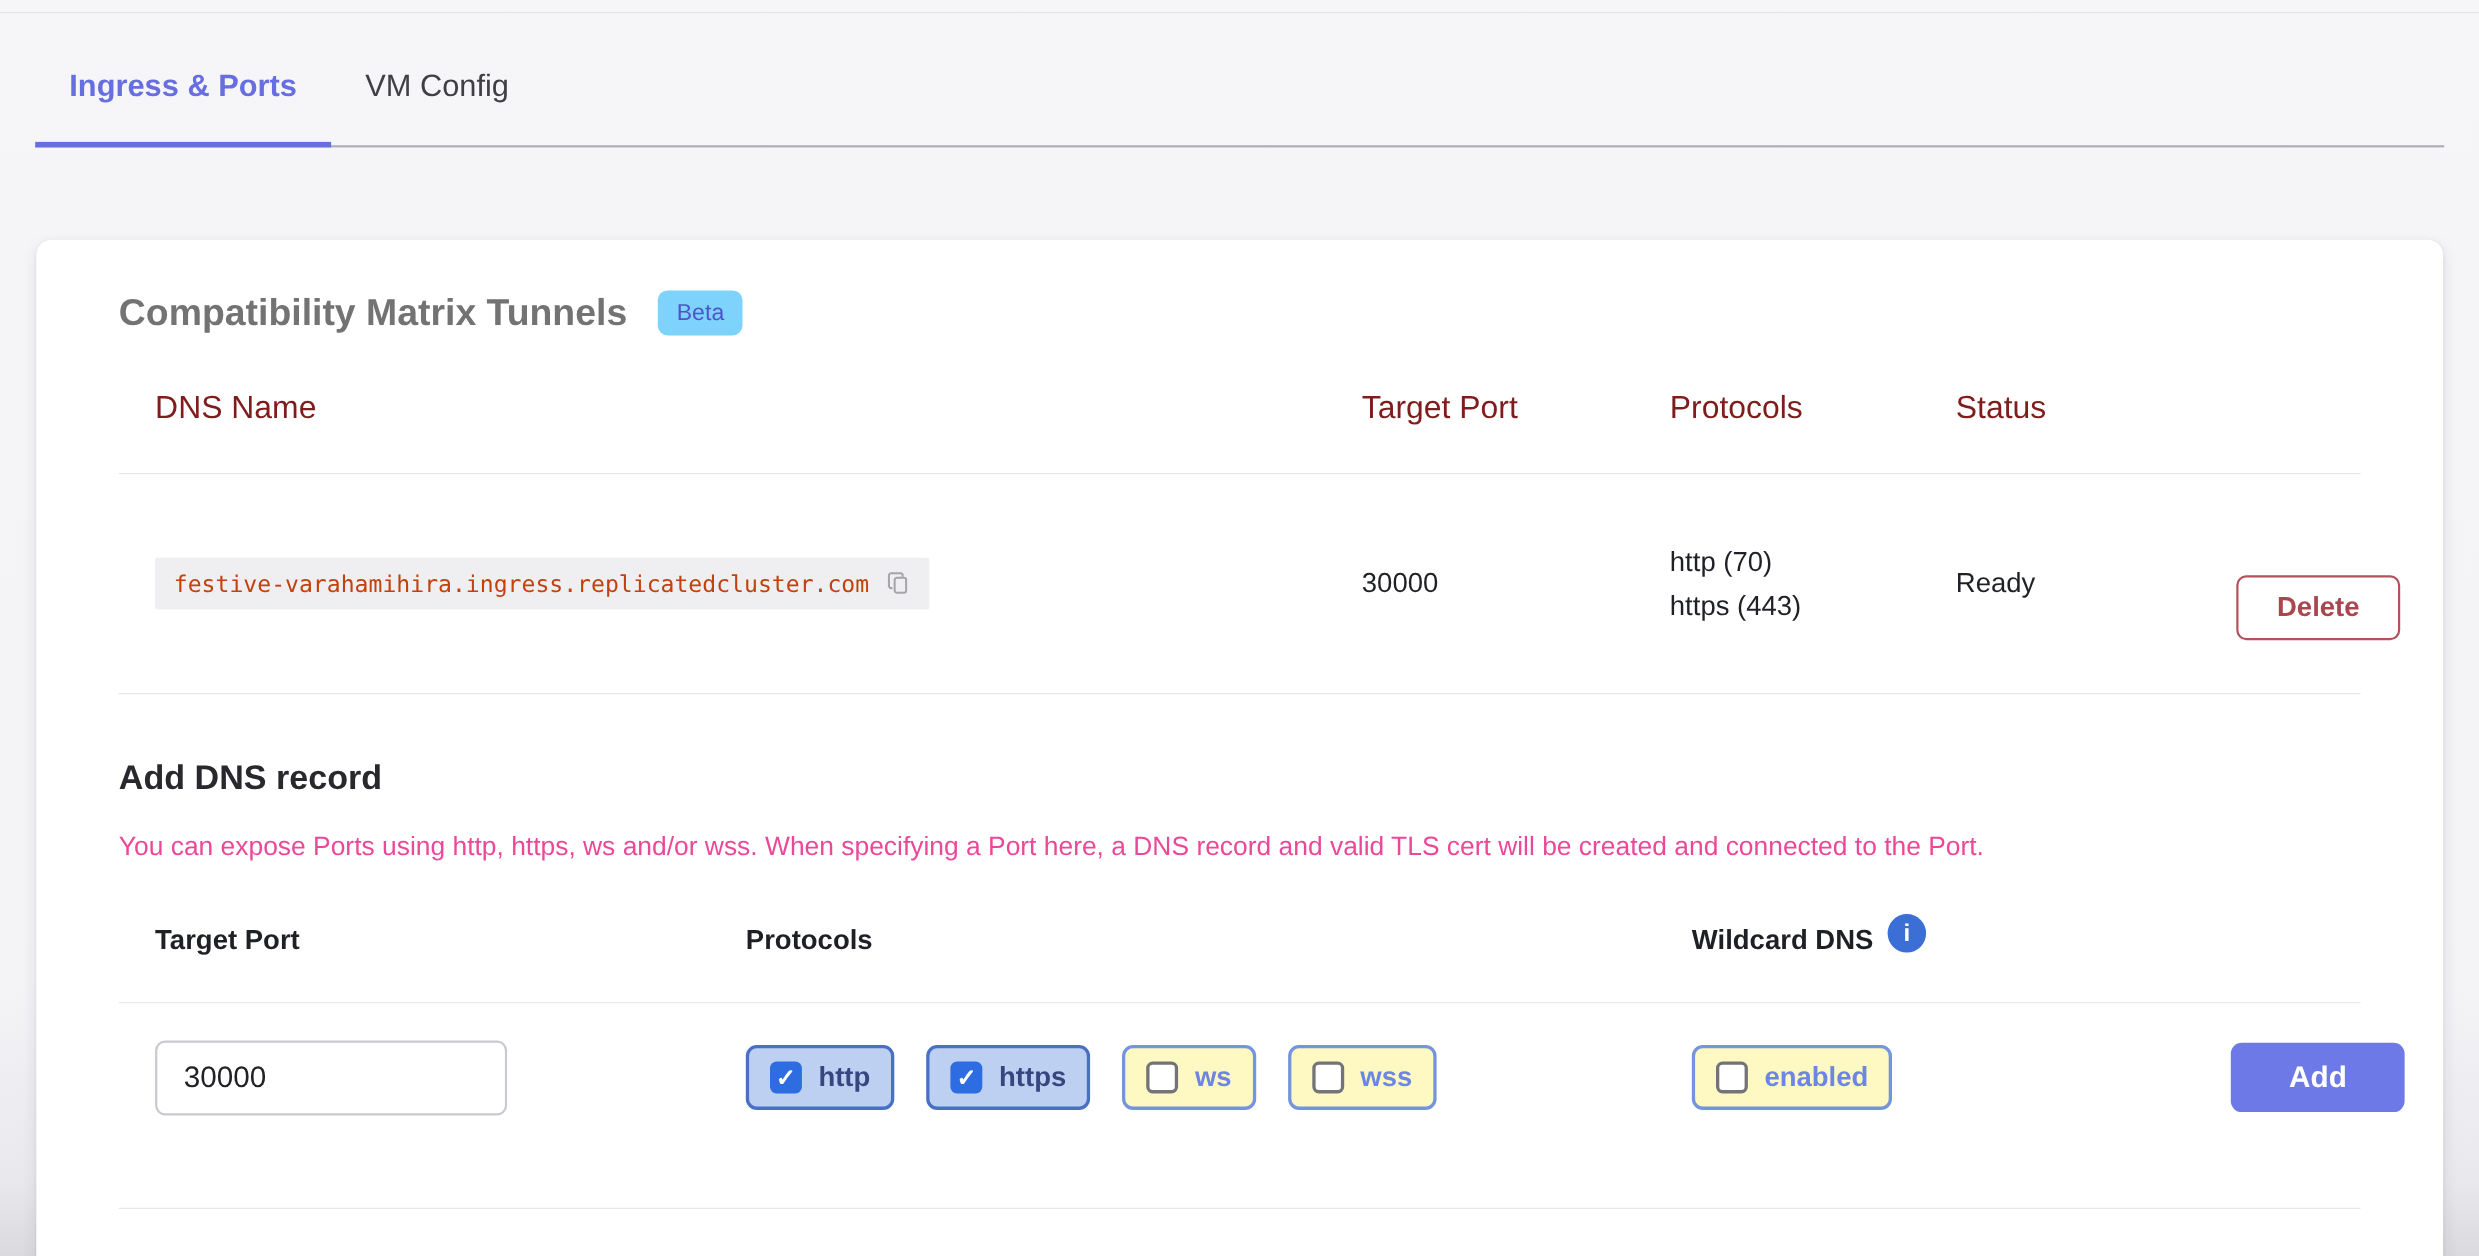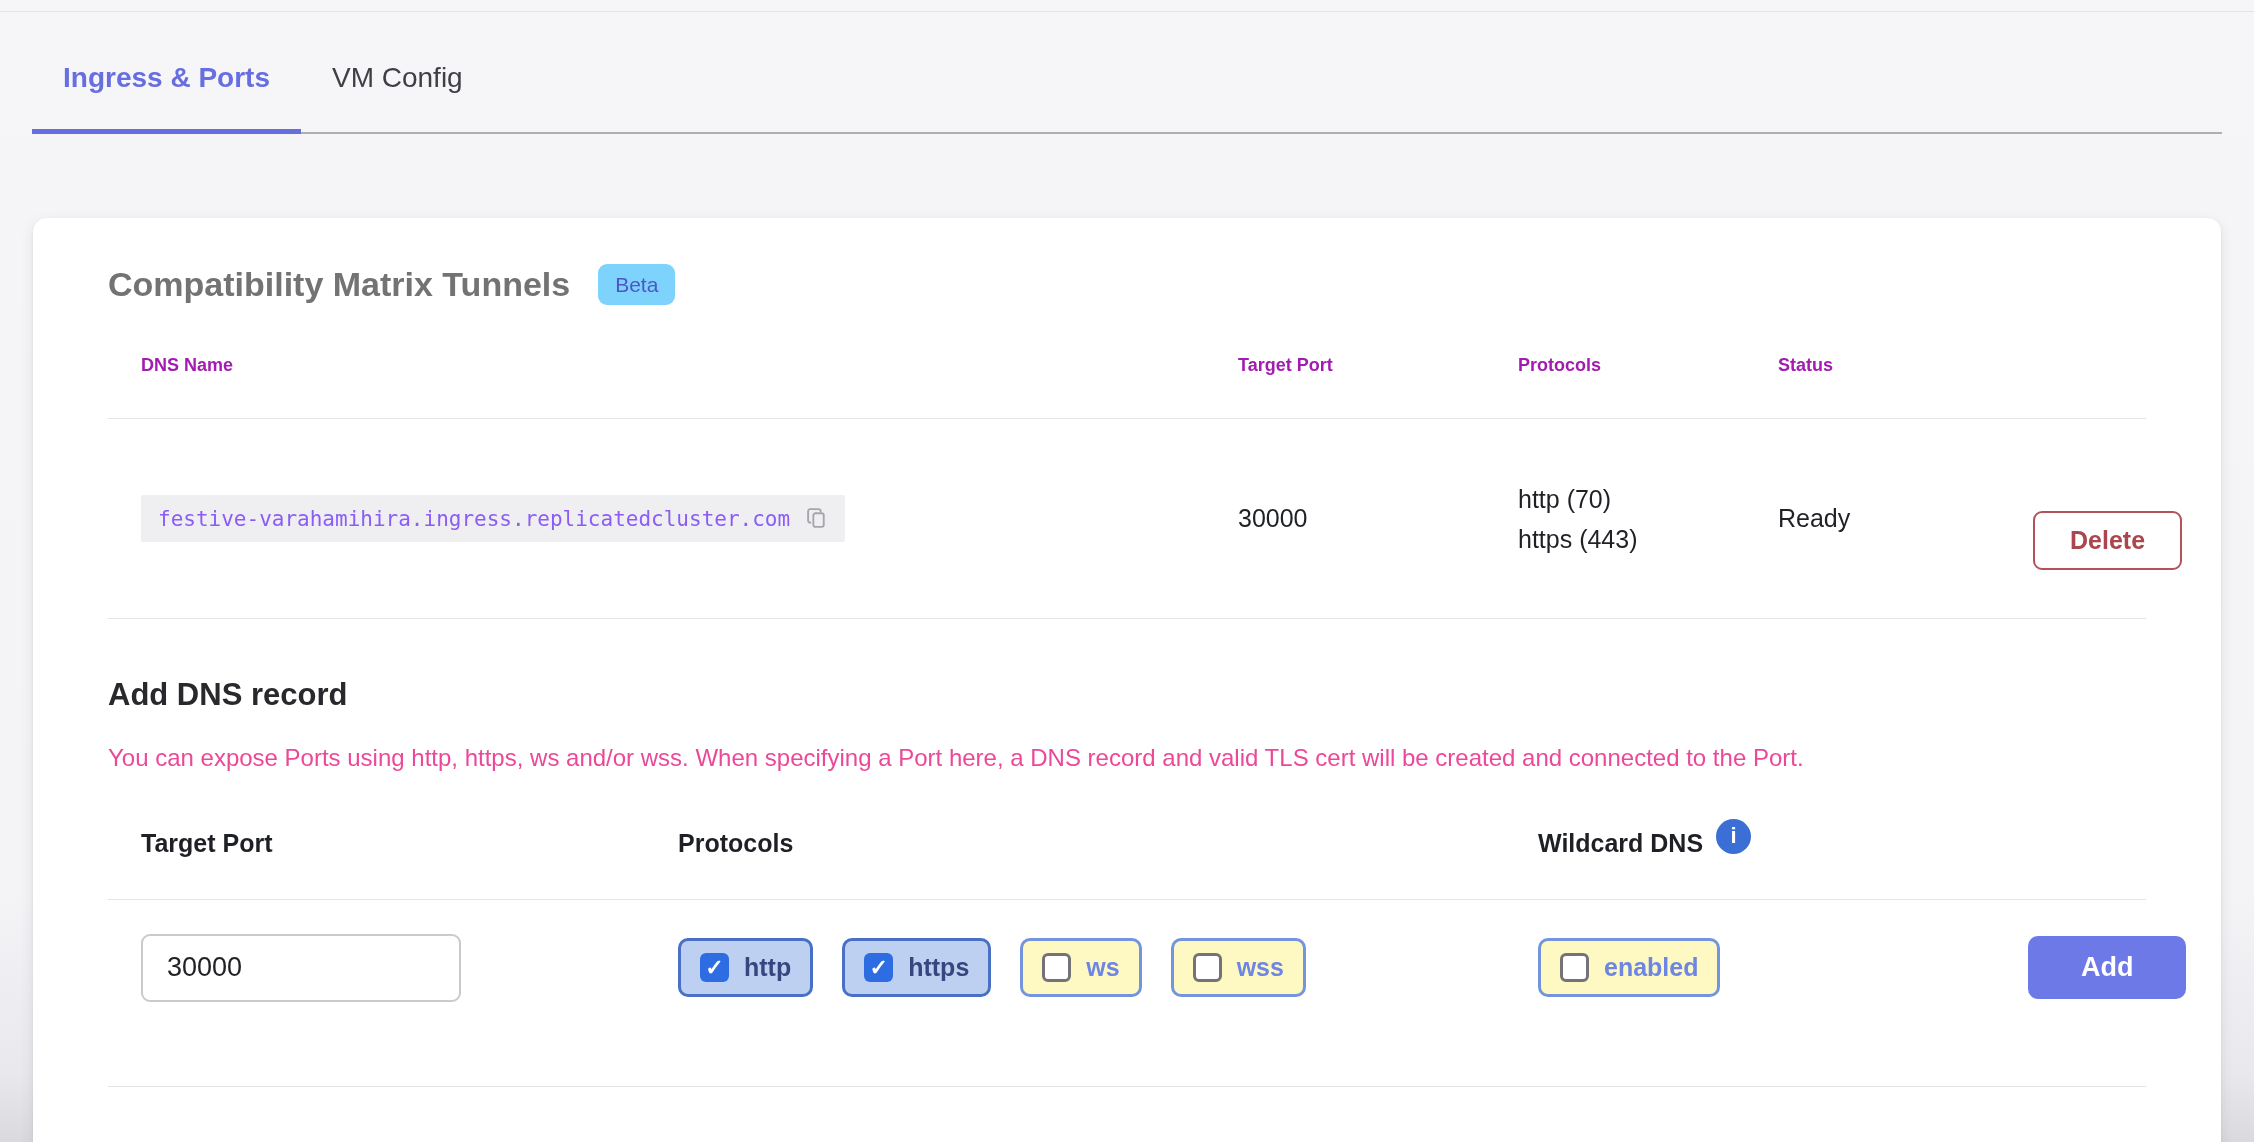--- a/index.html
+++ b/index.html
@@ -60,37 +60,37 @@
   }
 
   
   .tbl-head, .tbl-row {
     display: grid;
     grid-template-columns: 1097px 280px 260px 255px 1fr;
     padding-left: 33px;
     align-items: center;
   }
   .tbl-head { margin-top: 50px; padding-bottom: 42px; }
-  .tbl-head .th { font-size: 18px; font-weight: 700; color: #a21caf; }
+  .tbl-head .th { font-size: 29px; font-weight: 400; color: #7f1d1d; }
   .tbl-row {
     border-top: 1px solid #e5e5e8;
     border-bottom: 1px solid #e5e5e8;
     padding-top: 48px; padding-bottom: 48px;
   }
   .cell { font-size: 25px; color: #1f2126; }
   .protocols-cell div { line-height: 1.6; }
 
   .dns-pill {
     display: inline-flex; align-items: center; gap: 15px;
     background: #efeff1;
     border-radius: 2px;
     padding: 11px 15px 11px 17px;
     font-family: "DejaVu Sans Mono", monospace;
     font-size: 21px;
-    color: #8b5cf6;
+    color: #c2410c;
     max-width: 1040px;
   }
   .copy-btn { display: inline-flex; cursor: pointer; background: none; border: none; padding: 0; }
 
   .delete-btn {
     justify-self: end;
     background: #ffffff;
     border: 2px solid #b2525a;
     color: #ab464e;
     font-weight: 700;

